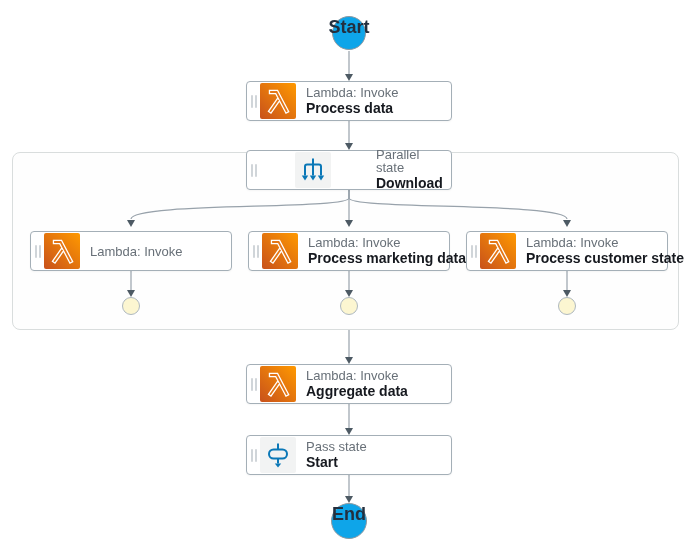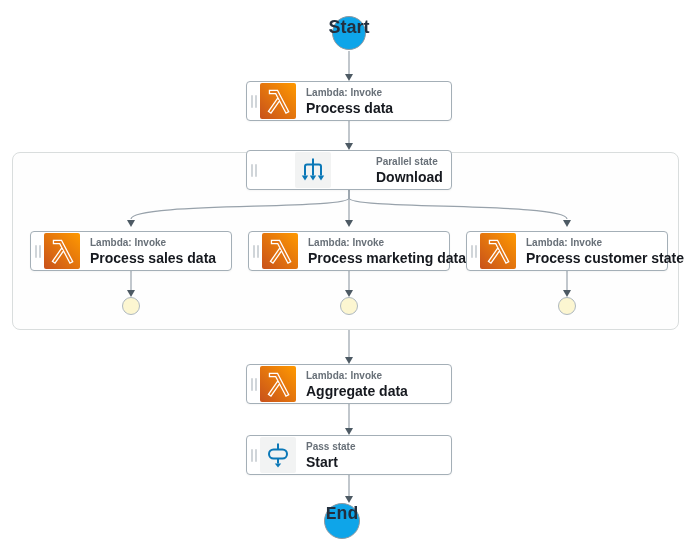--- a/index.html
+++ b/index.html
@@ -37,30 +37,30 @@
   }
   .grip i{display:block;width:2px;height:13px;background:#d0d5d9;border-radius:1px;}
   .nicon{
     width:36px;height:36px;flex-shrink:0;border-radius:2px;
     display:flex;align-items:center;justify-content:center;
   }
   .nicon.lambda{background:linear-gradient(45deg,#c8511b 0%,#ff9900 100%);}
   .nicon.flow{background:#f2f3f3;}
   .nicon svg{display:block;}
   .ntexts{display:flex;flex-direction:column;justify-content:center;padding-left:10px;min-width:0;}
-  .ntype{font-size:10px;color:#687078;line-height:13px;font-weight:bold;}
+  .ntype{font-size:13px;color:#687078;line-height:13px;}
   .ntitle{font-size:14px;font-weight:700;color:#16191f;line-height:18px;white-space:nowrap;}
   
   .terminal{
     position:absolute;border-radius:50%;background:#0ea5e9;border:1px solid #8e99a1;
     box-sizing:border-box;display:flex;align-items:flex-start;justify-content:center;
     font-size:18px;font-weight:700;color:#232f3e;
   }
   .t-start{left:332px;top:16px;width:34px;height:34px;}
-  .t-end{left:324px;top:503px;width:36px;height:36px;font-family:Liberation Mono, monospace;}
+  .t-end{left:331px;top:503px;width:36px;height:36px;}
   .dot{
     position:absolute;width:18px;height:18px;border-radius:50%;
     background:#fcf6d1;border:1px solid #aeb8bf;box-sizing:border-box;
   }
   .d-sales{left:122px;top:297px;}
   .d-marketing{left:340px;top:297px;}
   .d-customer{left:558px;top:297px;}
 </style>
 </head>
 <body>
@@ -178,21 +178,20 @@
         <i></i>
         <i></i>
       </div>
     <div class="nicon lambda">
       <svg width="36" height="36">
           <use href="#sym-lambda"></use>
         </svg>
     </div>
     <div class="ntexts">
       <div class="ntype">Lambda: Invoke</div>
-      <div class="ntitle">Process sales data</div>
     </div>
   </div>
 
   <div class="state-node n-marketing">
     <div class="grip">
         <i></i>
         <i></i>
       </div>
     <div class="nicon lambda">
       <svg width="36" height="36">

